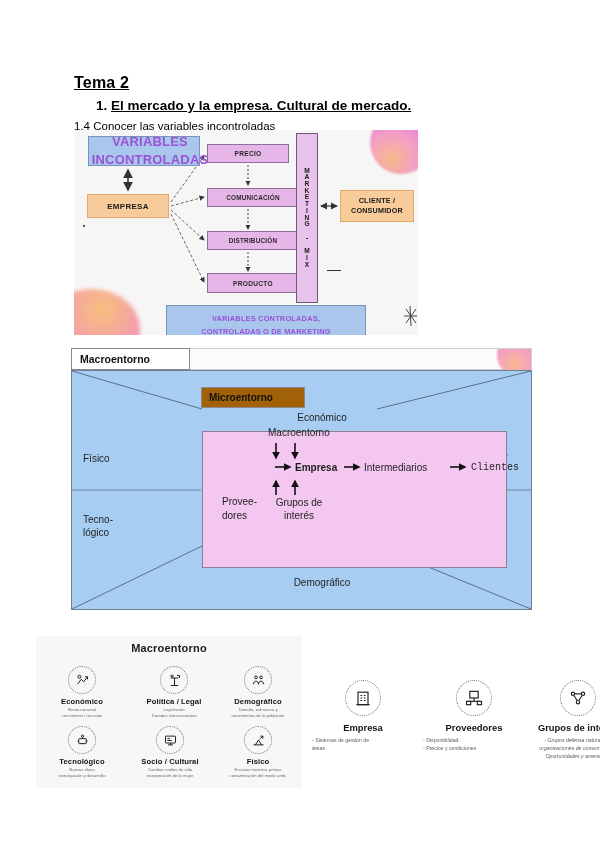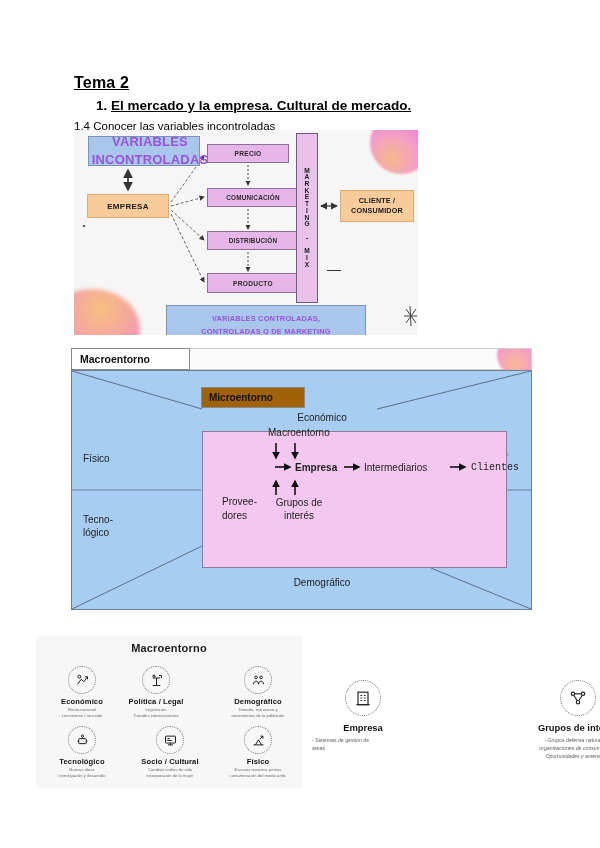--- a/index.html
+++ b/index.html
@@ -254,21 +254,21 @@
       <div class="circ">
         <svg viewBox="0 0 24 24" fill="none" stroke="#222" stroke-width="1.6">
           <path d="M4 18 L10 10 L14 14 L20 6"></path>
             <path d="M16 6 h4 v4"></path>
             <circle cx="7" cy="6" r="2.4"></circle>
         </svg>
       </div>
       <div class="cname">Económico</div>
       <div class="cdesc">Renta nacional<br>crecimiento / recesión</div>
     </div>
-    <div class="cell" style="left:76px;top:30px;">
+    <div class="cell" style="left:94px;top:30px;">
       <div class="circ">
         <svg viewBox="0 0 24 24" fill="none" stroke="#222" stroke-width="1.6">
           <path d="M6 20 h12"></path>
             <path d="M12 20 V8"></path>
             <path d="M6 8 h12"></path>
             <path d="M16 4 h4 v4"></path>
             <circle cx="8" cy="5" r="1.8"></circle>
         </svg>
       </div>
       <div class="cname">Política / Legal</div>
@@ -329,20 +329,33 @@
     <div class="rcell" style="left:272px;top:44px;">
       <div class="rcirc">
         <svg viewBox="0 0 24 24" fill="none" stroke="#222" stroke-width="1.4">
           <rect x="6" y="5" width="12" height="15"></rect>
             <path d="M9 9h2M13 9h2M9 12h2M13 12h2M9 15h2M13 15h2"></path>
           <path d="M4 20h16"></path>
         </svg>
       </div>
       <div class="rname">Empresa</div>
       <div class="rdesc">- Sistemas de gestión de<br>áreas</div>
+    </div>
+    <div class="rcell" style="left:383px;top:44px;">
+      <div class="rcirc">
+        <svg viewBox="0 0 24 24" fill="none" stroke="#222" stroke-width="1.4">
+          <rect x="7" y="4" width="10" height="8"></rect>
+            <path d="M12 12 v4"></path>
+            <path d="M5 16 h14"></path>
+          <rect x="3" y="16" width="5" height="4"></rect>
+            <rect x="16" y="16" width="5" height="4"></rect>
+        </svg>
+      </div>
+      <div class="rname">Proveedores</div>
+      <div class="rdesc">- Disponibilidad.<br>- Precios y condiciones</div>
     </div>
     <div class="rcell" style="left:487px;top:44px;">
       <div class="rcirc">
         <svg viewBox="0 0 24 24" fill="none" stroke="#222" stroke-width="1.4">
           <circle cx="6" cy="7" r="2"></circle>
             <circle cx="18" cy="7" r="2"></circle>
             <circle cx="12" cy="17" r="2"></circle>
           <path d="M8 7 h8"></path>
             <path d="M7 9 l4 6"></path>
             <path d="M17 9 l-4 6"></path>

